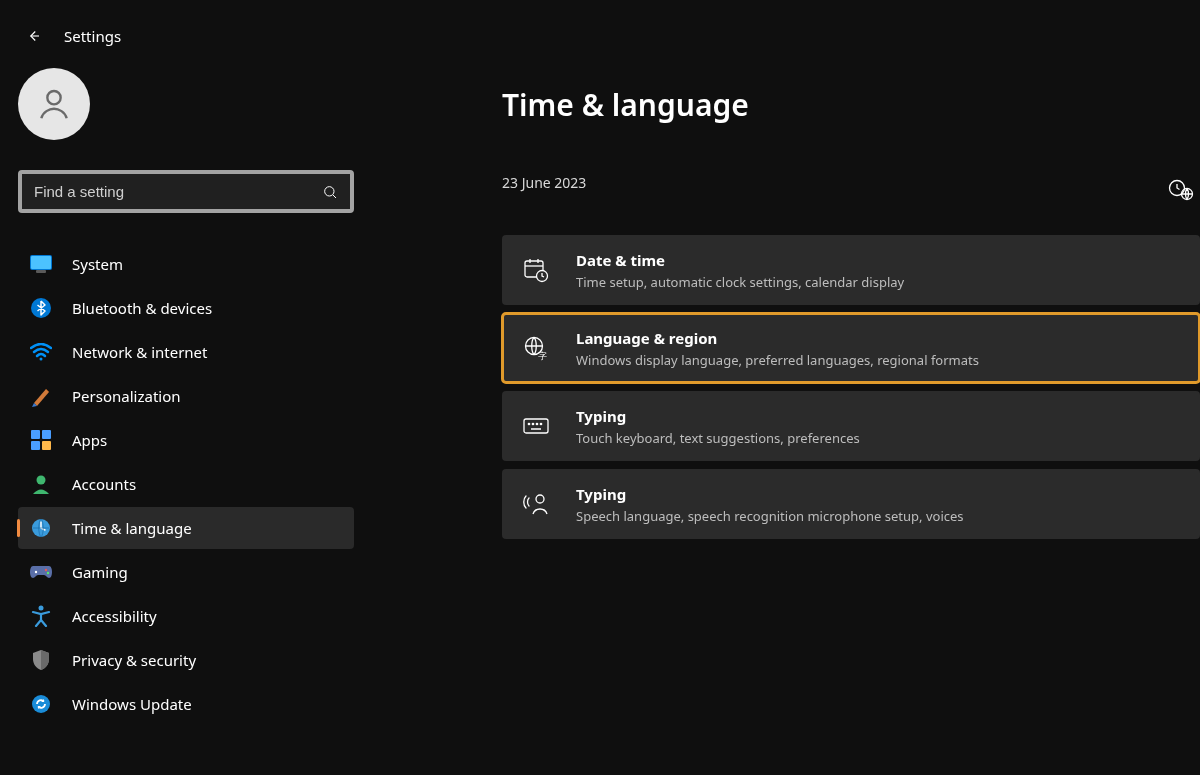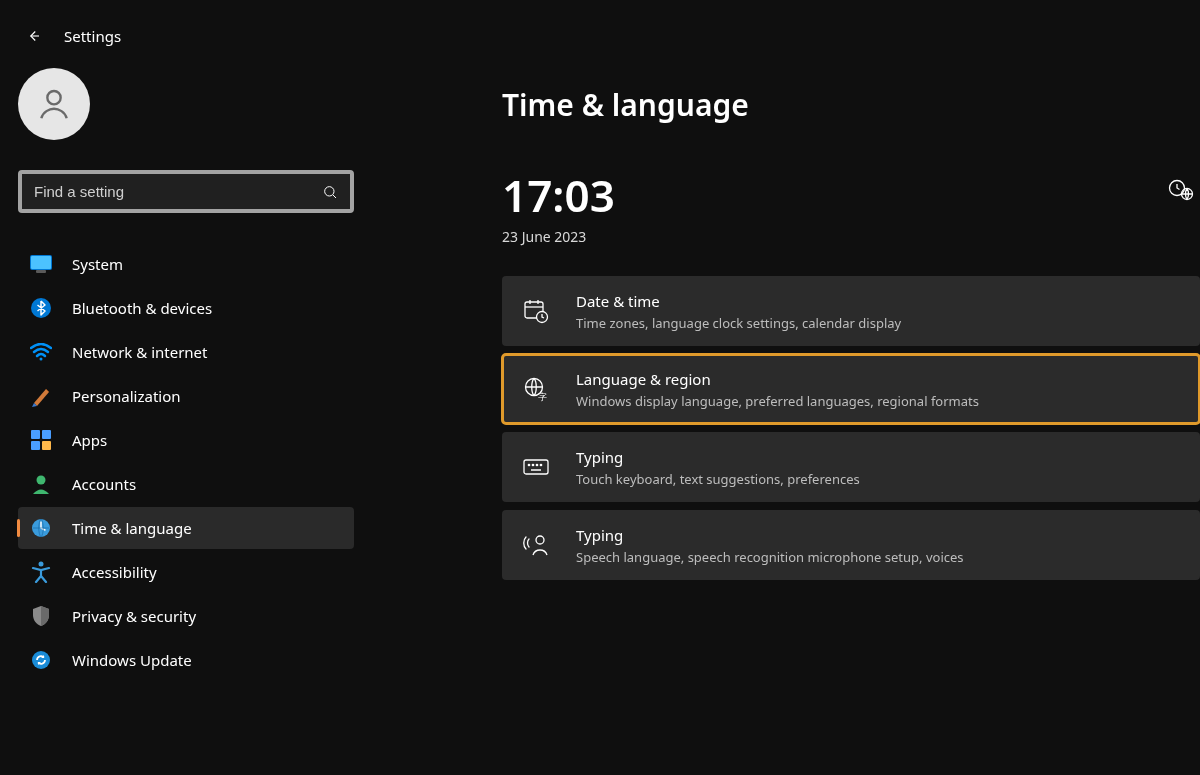--- a/index.html
+++ b/index.html
@@ -124,21 +124,21 @@
     outline: 3px solid #e09a2b;
     outline-offset: -2px;
   }
   .card-icon {
     width: 28px; height: 28px;
     display: flex; align-items: center; justify-content: center;
     flex-shrink: 0;
   }
   .card-title {
     font-size: 15px;
-    font-weight: 400;
+    font-weight: 700;
     margin-bottom: 3px;
   }
   .card-sub {
     font-size: 13px;
     color: #bdbdbd;
   }
 </style>
 </head>
 <body>
 
@@ -243,20 +243,31 @@
         <span class="nav-icon">
           <svg width="22" height="22" viewBox="0 0 22 22">
               <circle cx="11" cy="11" r="9" fill="#3a9bdc"></circle>
               <path d="M11 5v6l4 2" stroke="#fff" stroke-width="1.5" fill="none" stroke-linecap="round"></path>
               <path d="M3 11h16M11 2c3 3 3 15 0 18M11 2c-3 3-3 15 0 18" stroke="#1a6aa8" stroke-width="0.7" fill="none"></path>
             </svg>
         </span>
         <span>Time &amp; language</span>
       </div>
 
+      <div class="nav-item">
+        <span class="nav-icon">
+          <svg width="22" height="16" viewBox="0 0 22 16">
+              <path d="M3 2h16c2 0 3 3 3 6s-1 6-3 6c-2 0-3-3-5-3h-6c-2 0-3 3-5 3s-3-3-3-6 1-6 3-6z" fill="#5a6fa8"></path>
+              <circle cx="6" cy="8" r="1.2" fill="#fff"></circle>
+              <circle cx="16" cy="6" r="1.2" fill="#e85a5a"></circle>
+              <circle cx="18" cy="9" r="1.2" fill="#5ae86a"></circle>
+            </svg>
+        </span>
+        <span>Gaming</span>
+      </div>
 
       <div class="nav-item">
         <span class="nav-icon">
           <svg width="20" height="22" viewBox="0 0 20 22">
               <circle cx="10" cy="3" r="2.5" fill="#3a9bdc"></circle>
               <path d="M2 7l8 2 8-2M10 9v6M10 15l-5 6M10 15l5 6" stroke="#3a9bdc" stroke-width="2.2" fill="none" stroke-linecap="round"></path>
             </svg>
         </span>
         <span>Accessibility</span>
       </div>
@@ -283,21 +294,20 @@
       </div>
 
     </div>
   </div>
 
   <div class="main">
     <h1 class="page-title">Time &amp; language</h1>
 
     <div class="clock-row">
       <div>
-        <div class="clock-time">17:03</div>
         <div class="clock-date">23 June 2023</div>
       </div>
       <div class="clock-icon">
         <svg width="26" height="22" viewBox="0 0 26 22" fill="none" stroke="#ffffff" stroke-width="1.3">
           <circle cx="9" cy="9" r="7.5"></circle>
           <path d="M9 5v4l2.5 1.5"></path>
           <circle cx="19" cy="15" r="5.5"></circle>
           <path d="M14 15h10M19 10c2 2 2 8 0 10M19 10c-2 2-2 8 0 10"></path>
         </svg>
       </div>
@@ -311,21 +321,21 @@
             <rect x="2" y="4" width="18" height="16" rx="2"></rect>
             <line x1="2" y1="9" x2="20" y2="9"></line>
             <line x1="7" y1="2" x2="7" y2="6"></line>
               <line x1="15" y1="2" x2="15" y2="6"></line>
             <circle cx="19" cy="19" r="5.5" fill="#2b2b2b"></circle>
             <path d="M19 16v3l2 1"></path>
           </svg>
         </span>
         <div>
           <div class="card-title">Date &amp; time</div>
-          <div class="card-sub">Time zones, language clock settings, calendar display</div>
+          <div class="card-sub">Time setup, automatic clock settings, calendar display</div>
         </div>
       </div>
 
       <div class="card highlight">
         <span class="card-icon">
           <svg width="26" height="26" viewBox="0 0 26 26" fill="none" stroke="#ffffff" stroke-width="1.3">
             <circle cx="11" cy="11" r="8.5"></circle>
             <path d="M2.5 11h17M11 2.5c3 3 3 14 0 17M11 2.5c-3 3-3 14 0 17"></path>
             <text x="15" y="24" font-size="9" fill="#ffffff" stroke="none">字</text>
           </svg>

